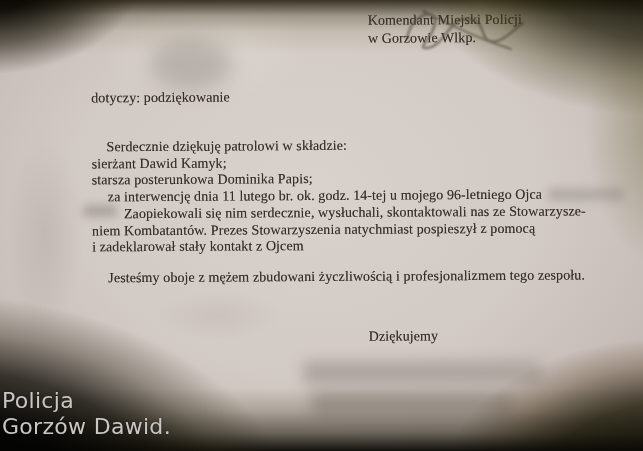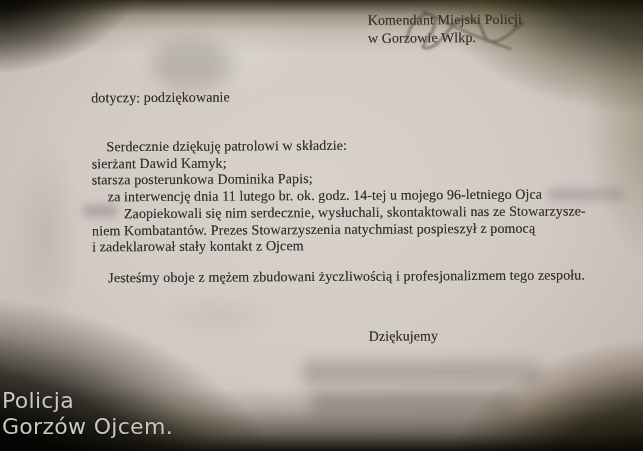--- a/index.html
+++ b/index.html
@@ -108,16 +108,16 @@
 
   <svg class="scribble" viewBox="0 0 140 56">
     <path d="M14,36 C18,10 44,4 42,20 C40,36 22,46 34,45 C52,43 56,14 76,16 C96,18 84,42 104,38 C116,35 122,24 130,20" fill="none" stroke="#4a453e" stroke-width="2.6" stroke-linecap="round"></path>
     <path d="M30,8 C55,20 80,34 118,46" fill="none" stroke="#4a453e" stroke-width="2" stroke-linecap="round"></path>
   </svg>
 
   <div class="vignette"></div>
 
   <div class="watermark">
     <div>Policja</div>
-    <div>Gorzów Ojcem.</div>
+    <div>Gorzów Dawid.</div>
   </div>
 
 </div>
 
 </body></html>

